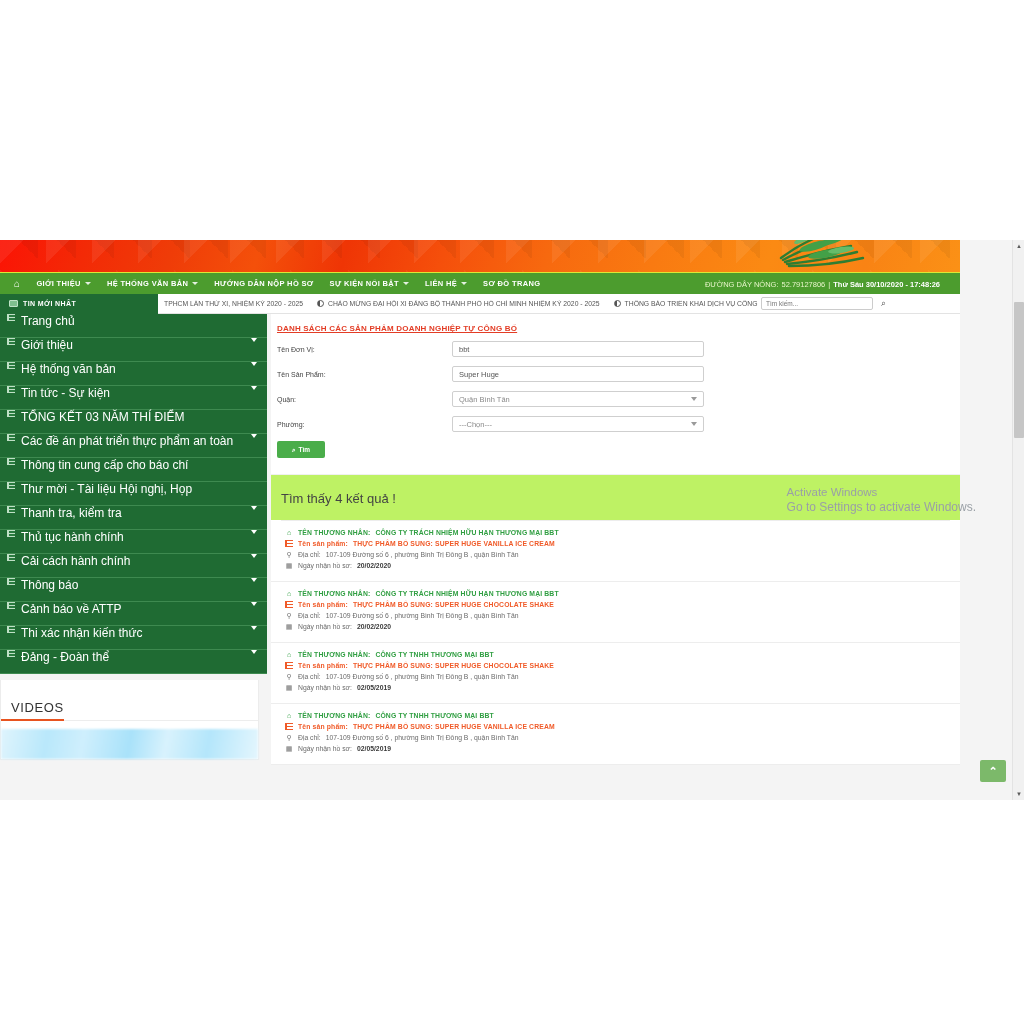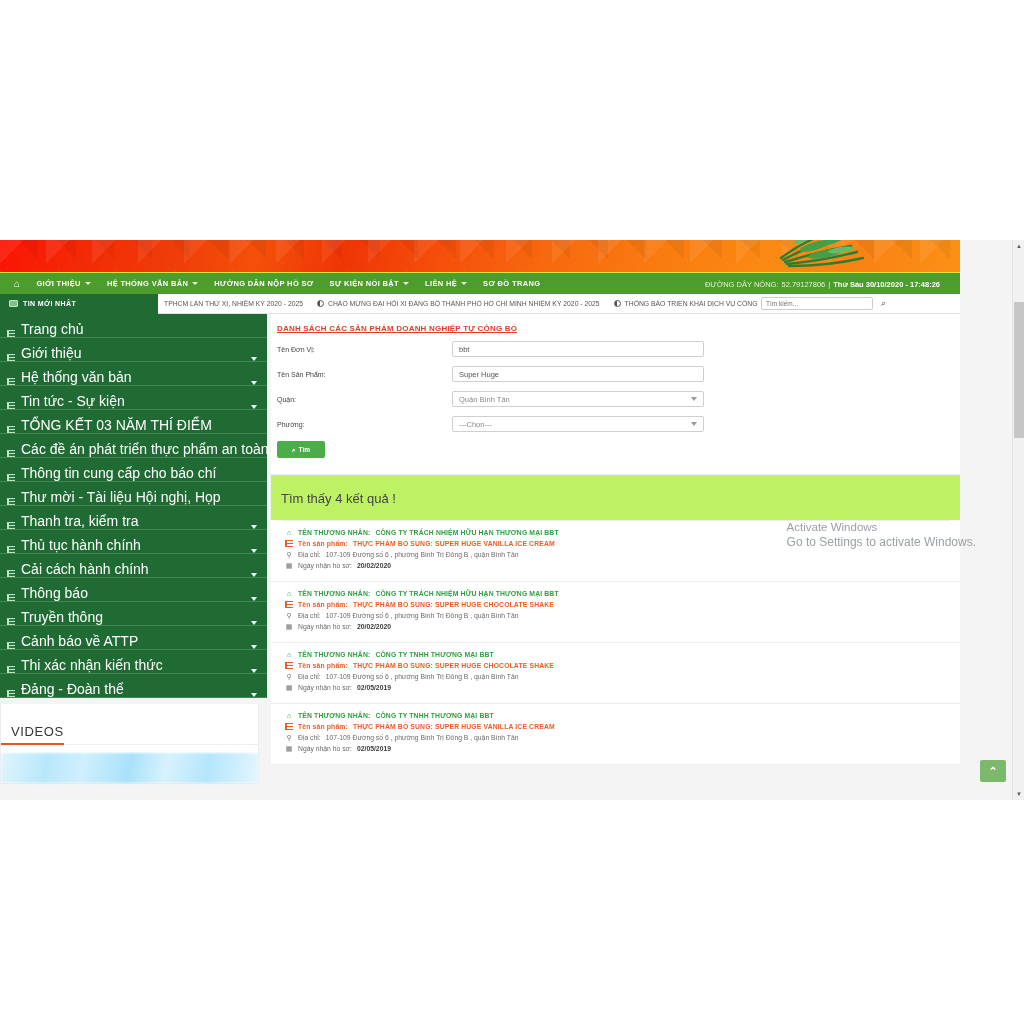--- a/index.html
+++ b/index.html
@@ -132,25 +132,25 @@
   .ticker-search .mag { font-size: 9px; color:#444; }
 
   
   .cols { display: flex; width: 1012px; align-items: flex-start; }
 
   
   .sidebar { width: 267px; flex: 0 0 267px; }
   .menu { background: #1f6b33; }
   .menu-item {
     height: 24px;
-    display:flex; align-items:flex-end;
+    display:flex; align-items:flex-start;
     padding: 0 10px 0 7px;
     border-bottom: 1px solid #3e8a50;
     color: #ffffff;
-    font-size: 14px;
+    font-size: 12px;
     position: relative;
   }
   .menu-item .licon {
     width: 8px; height: 7px; margin-right: 6px; flex:0 0 8px;
     background:
       linear-gradient(#bfe0c6 0 0) 0 0/100% 1px no-repeat,
       linear-gradient(#bfe0c6 0 0) 0 3px/100% 1px no-repeat,
       linear-gradient(#bfe0c6 0 0) 0 6px/100% 1px no-repeat,
       #2a7a3f;
     border-left: 2px solid #bfe0c6;
@@ -251,21 +251,21 @@
       linear-gradient(#f05a28 0 0) 0 2.8px/100% 1.4px no-repeat,
       linear-gradient(#f05a28 0 0) 0 5.6px/100% 1.4px no-repeat;
     border-left:2px solid #f05a28;
   }
   .ic-pin { color:#777; }
   .ic-cal { color:#777; }
 
   
   .watermark {
     position:absolute; right: 48px; top: 486px;
-    text-align:left; color:#9aa0a6; pointer-events:none;margin-top:35px;
+    text-align:left; color:#9aa0a6; pointer-events:none;
   }
   .watermark .w1 { font-size: 11.5px; color:#9aa0a6; }
   .watermark .w2 { font-size: 12px; color:#9aa0a6; margin-top:2px; }
 
   
   .totop {
     position:absolute; left: 980px; top: 760px;
     width: 26px; height: 22px;
     background:#7cb96a; border-radius:2px;
     display:flex;align-items:center;justify-content:center;
@@ -436,25 +436,20 @@
             <span class="label">Cải cách hành chính</span>
             <i class="mcaret"></i>
           </div>
           <div class="menu-item">
             <i class="licon"></i>
             <span class="label">Thông báo</span>
             <i class="mcaret"></i>
           </div>
           <div class="menu-item">
             <i class="licon"></i>
-            <span class="label">Truyền thông</span>
-            <i class="mcaret"></i>
-          </div>
-          <div class="menu-item">
-            <i class="licon"></i>
             <span class="label">Cảnh báo về ATTP</span>
             <i class="mcaret"></i>
           </div>
           <div class="menu-item">
             <i class="licon"></i>
             <span class="label">Thi xác nhận kiến thức</span>
             <i class="mcaret"></i>
           </div>
           <div class="menu-item">
             <i class="licon"></i>

